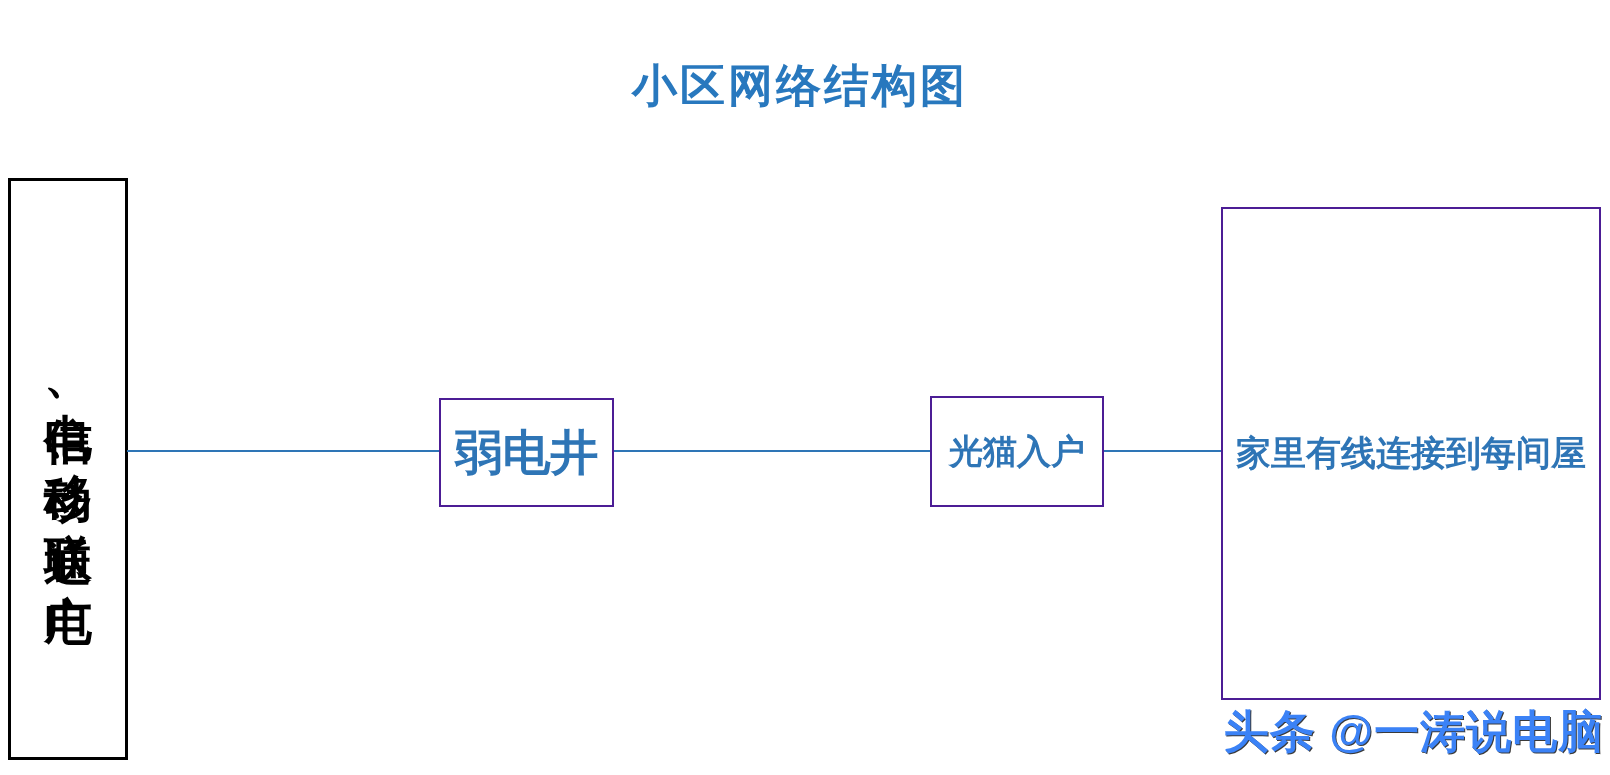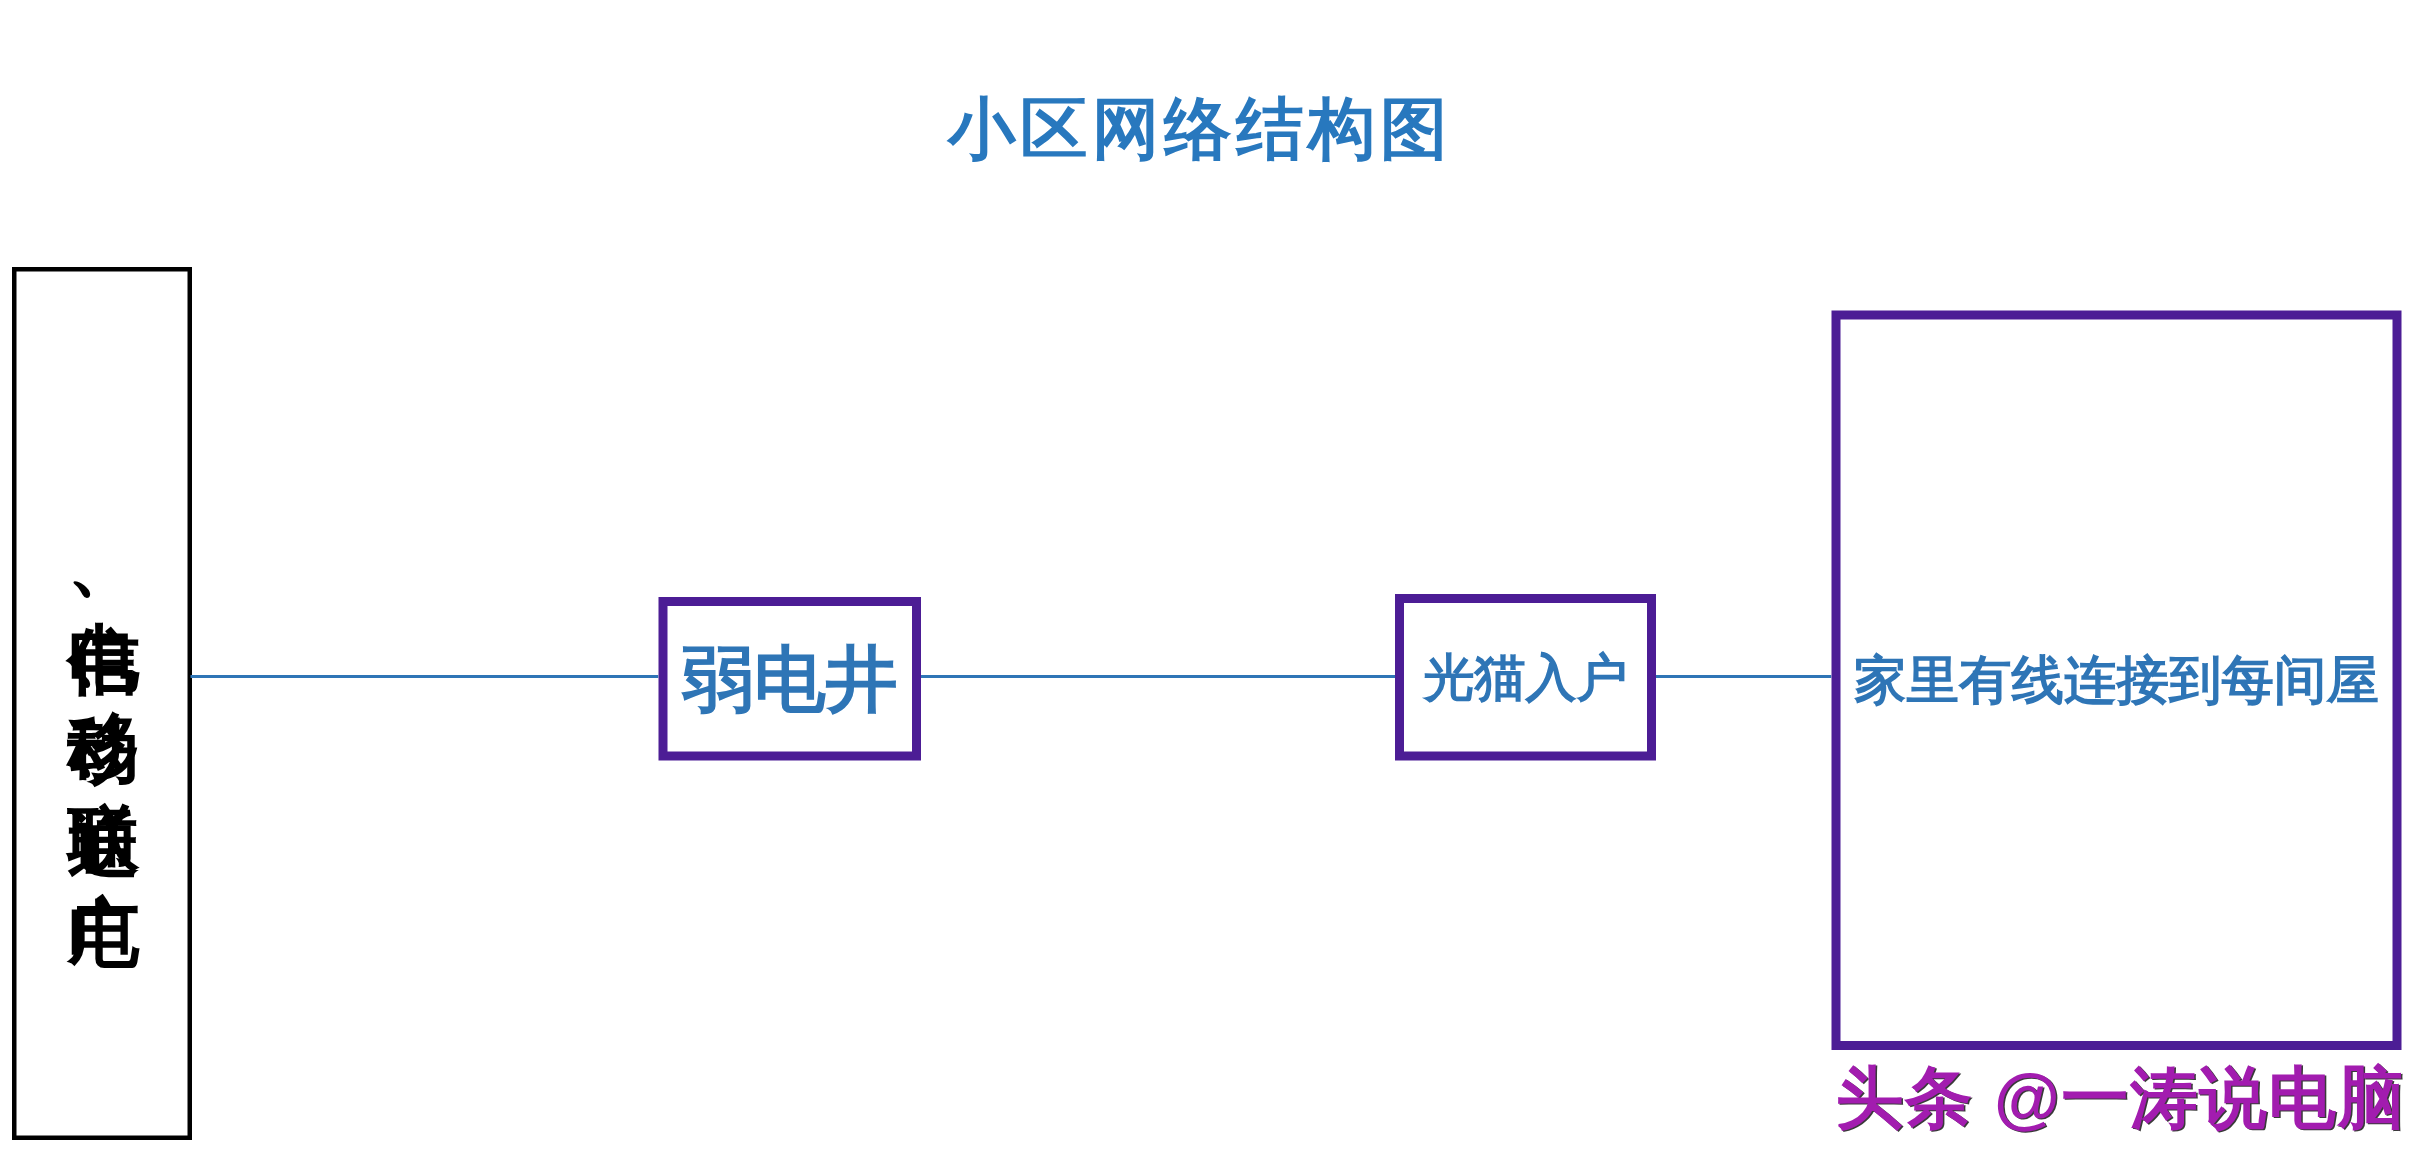--- a/index.html
+++ b/index.html
@@ -60,21 +60,21 @@
     background: #2e75b6;
   }
   .connector.c1 { left: 127px;  width: 312px; }
   .connector.c2 { left: 614px;  width: 316px; }
   .connector.c3 { left: 1104px; width: 117px; }
 
   
   .node-box {
     position: absolute;
     box-sizing: border-box;
-    border: 6px solid #4c1d95;
+    border: 2px solid #4c1d95;
     background: #ffffff;
     display: flex;
     align-items: center;
     justify-content: center;
     color: #2e75b6;
     font-weight: 700;
     font-family: "Liberation Sans", sans-serif;
     white-space: nowrap;
   }
   .node-weak {
@@ -101,21 +101,21 @@
 
   
   .watermark {
     position: absolute;
     left: 1218px;
     top: 702px;
     width: 392px;
     text-align: center;
     font-size: 45px;
     font-weight: 700;
-    color: #a21caf;
+    color: #3b82f6;
     letter-spacing: 1px;
     font-family: "Liberation Sans", sans-serif;
     white-space: nowrap;
     text-shadow: 1px 1px 0 #3a3a3a;
   }
 </style>
 </head>
 <body>
 
 <div class="canvas">

